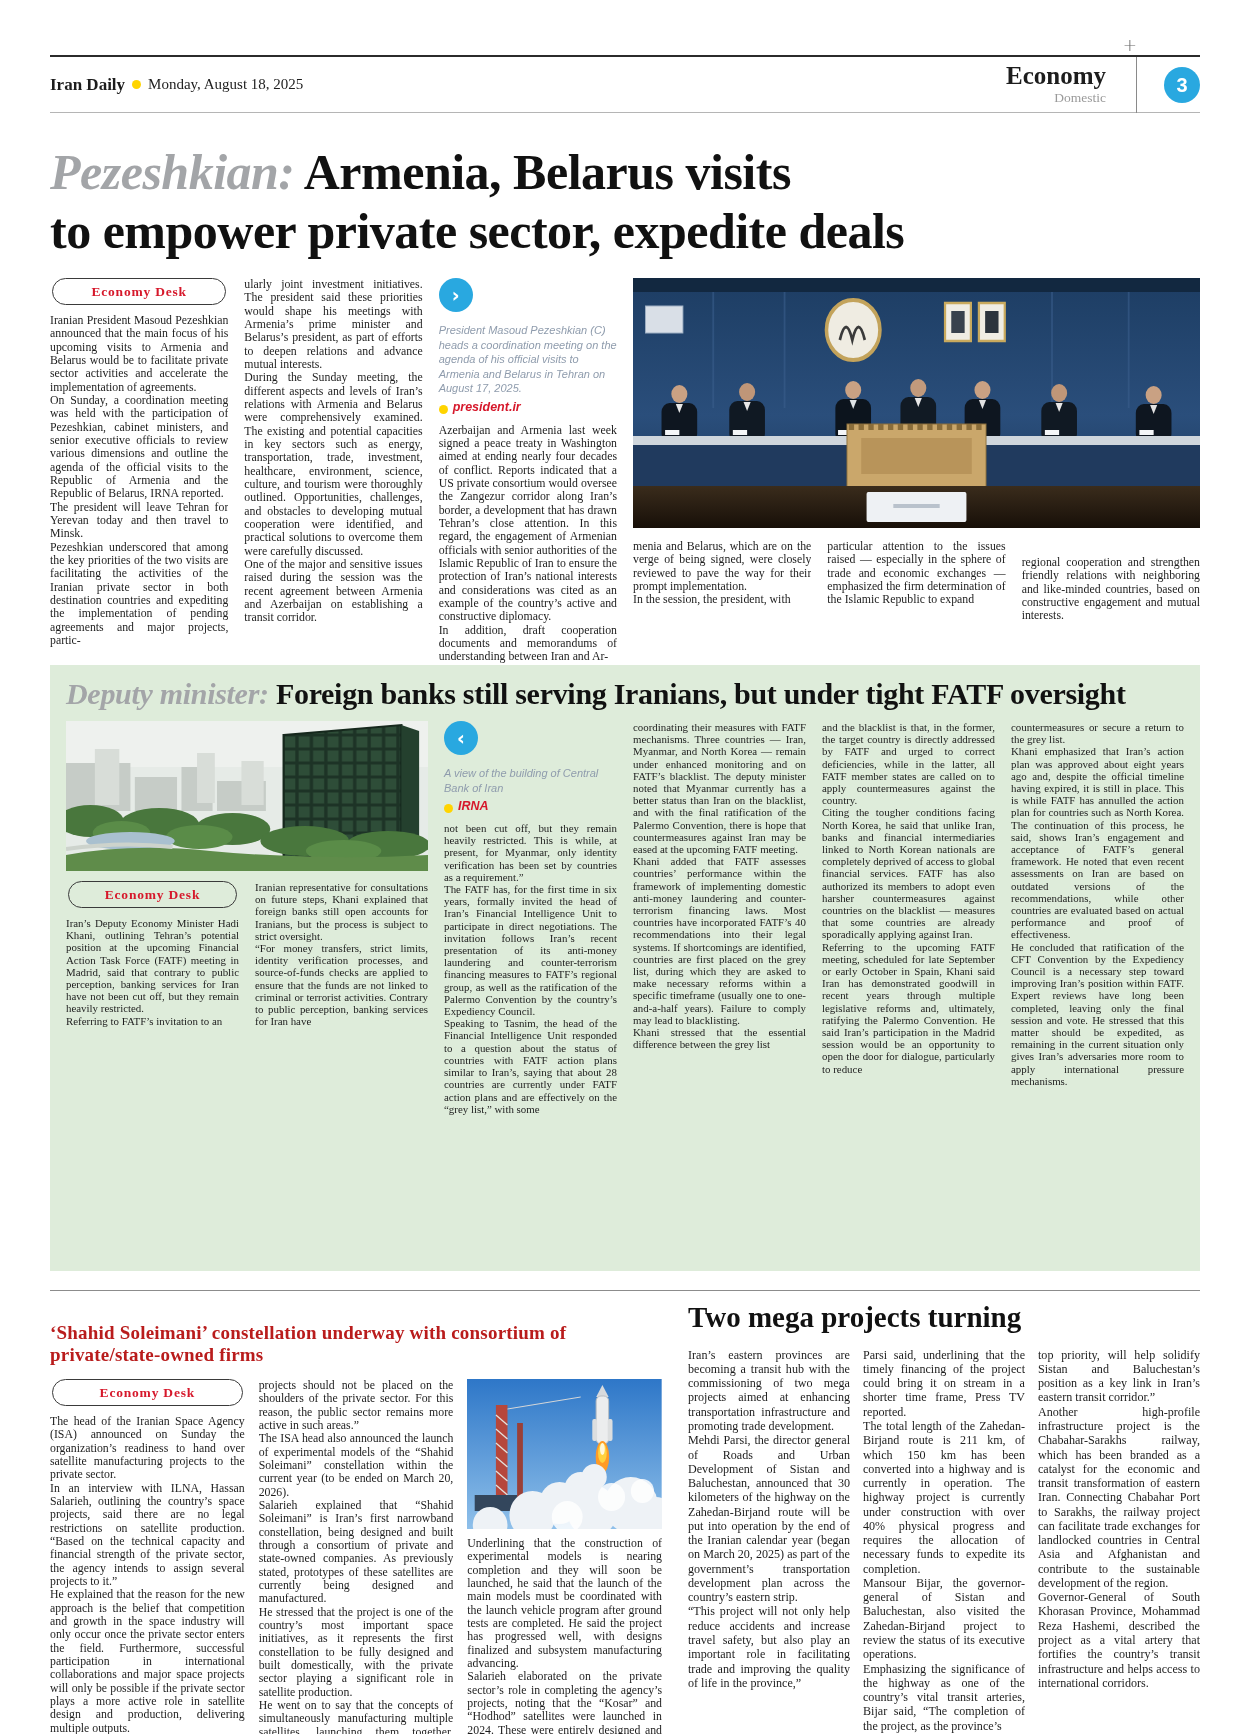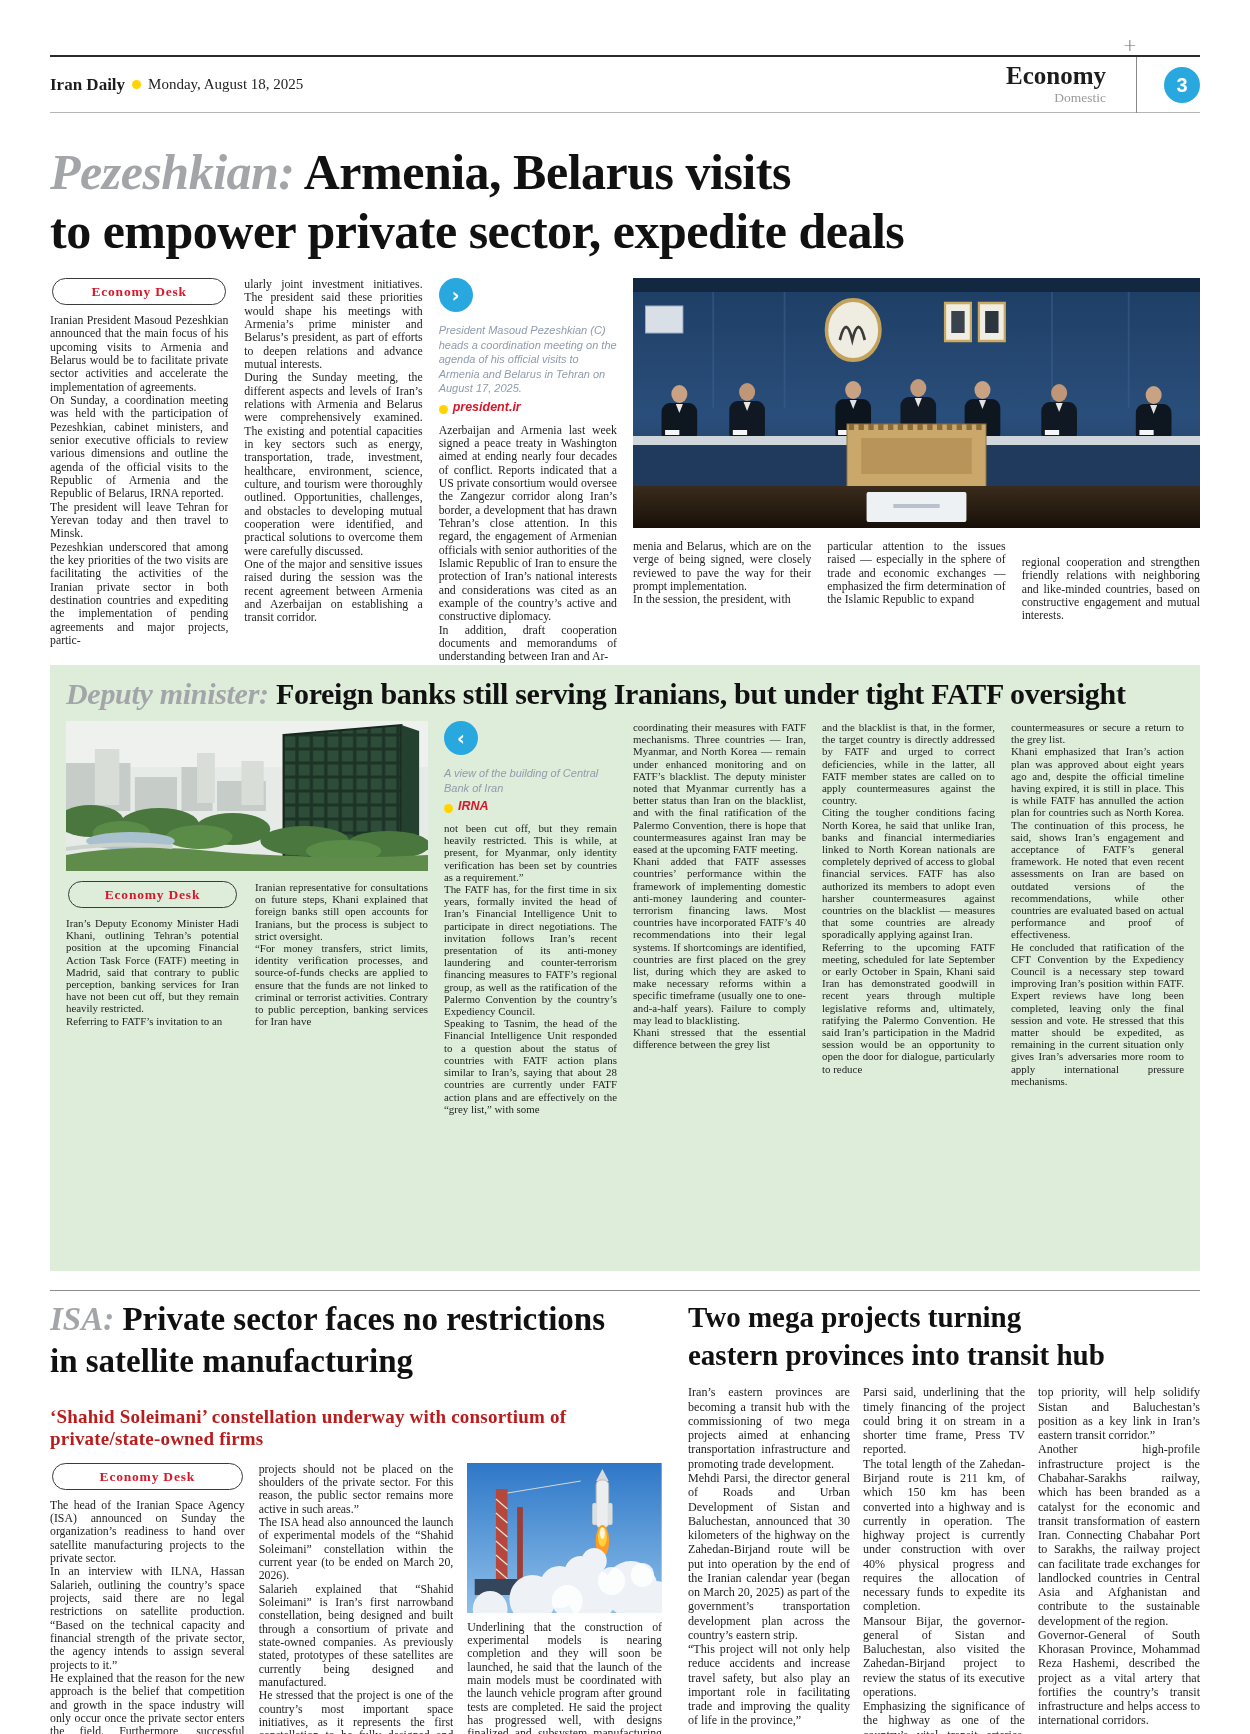--- a/index.html
+++ b/index.html
@@ -285,21 +285,20 @@
           <div class="coltext">countermeasures or secure a return to the grey list.
 Khani emphasized that Iran’s action plan was approved about eight years ago and, despite the official timeline having expired, it is still in place. This is while FATF has annulled the action plan for countries such as North Korea. The continuation of this process, he said, shows Iran’s engagement and acceptance of FATF’s general framework. He noted that even recent assessments on Iran are based on outdated versions of the recommendations, while other countries are evaluated based on actual performance and proof of effectiveness.
 He concluded that ratification of the CFT Convention by the Expediency Council is a necessary step toward improving Iran’s position within FATF. Expert reviews have long been completed, leaving only the final session and vote. He stressed that this matter should be expedited, as remaining in the current situation only gives Iran’s adversaries more room to apply international pressure mechanisms.</div>
         </div>
       </div>
     </section>
 
     <div class="bottom">
 
       <section class="isa">
-        <h2 class="isa-h"><span class="kicker">ISA:</span> <span>Private sector faces no restrictions</span><br><span>in satellite manufacturing</span></h2>
         <div class="subtitle">‘Shahid Soleimani’ constellation underway with consortium of private/state-owned firms</div>
 
         <div class="a3-grid">
           <div>
             <span class="badge">Economy Desk</span>
             <div class="coltext">The head of the Iranian Space Agency (ISA) announced on Sunday the organization’s readiness to hand over satellite manufacturing projects to the private sector.
 In an interview with ILNA, Hassan Salarieh, outlining the country’s space projects, said there are no legal restrictions on satellite production. “Based on the technical capacity and financial strength of the private sector, the agency intends to assign several projects to it.”
 He explained that the reason for the new approach is the belief that competition and growth in the space industry will only occur once the private sector enters the field. Furthermore, successful participation in international collaborations and major space projects will only be possible if the private sector plays a more active role in satellite design and production, delivering multiple outputs.
 However, he added, “Some high-risk projects are still better pursued and designed by government research centers, the Space Research Institute, and state-owned companies, since the technological risks of major</div>
           </div>
@@ -350,21 +349,21 @@
                 </g>
               </svg>
             </div>
             <div class="coltext">Underlining that the construction of experimental models is nearing completion and they will soon be launched, he said that the launch of the main models must be coordinated with the launch vehicle program after ground tests are completed. He said the project has progressed well, with designs finalized and subsystem manufacturing advancing.
 Salarieh elaborated on the private sector’s role in completing the agency’s projects, noting that the “Kosar” and “Hodhod” satellites were launched in 2024. These were entirely designed and manufactured by the private sector, making them the first satellites in the country to be fully developed domestically by private companies.</div>
           </div>
         </div>
       </section>
 
       <section class="transit">
-        <h2 class="transit-h"><span>Two mega projects turning</span><br><span>eastern provinces into transit hub</span></h2>
+        <h2 class="transit-h"><span>Two mega projects turning</span><br></h2>
         <div class="a4-grid">
           <div>
             <div class="coltext">Iran’s eastern provinces are becoming a transit hub with the commissioning of two mega projects aimed at enhancing transportation infrastructure and promoting trade development.
 Mehdi Parsi, the director general of Roads and Urban Development of Sistan and Baluchestan, announced that 30 kilometers of the highway on the Zahedan-Birjand route will be put into operation by the end of the Iranian calendar year (began on March 20, 2025) as part of the government’s transportation development plan across the country’s eastern strip.
 “This project will not only help reduce accidents and increase travel safety, but also play an important role in facilitating trade and improving the quality of life in the province,”</div>
           </div>
           <div>
             <div class="coltext">Parsi said, underlining that the timely financing of the project could bring it on stream in a shorter time frame, Press TV reported.
 The total length of the Zahedan-Birjand route is 211 km, of which 150 km has been converted into a highway and is currently in operation. The highway project is currently under construction with over 40% physical progress and requires the allocation of necessary funds to expedite its completion.
 Mansour Bijar, the governor-general of Sistan and Baluchestan, also visited the Zahedan-Birjand project to review the status of its executive operations.

